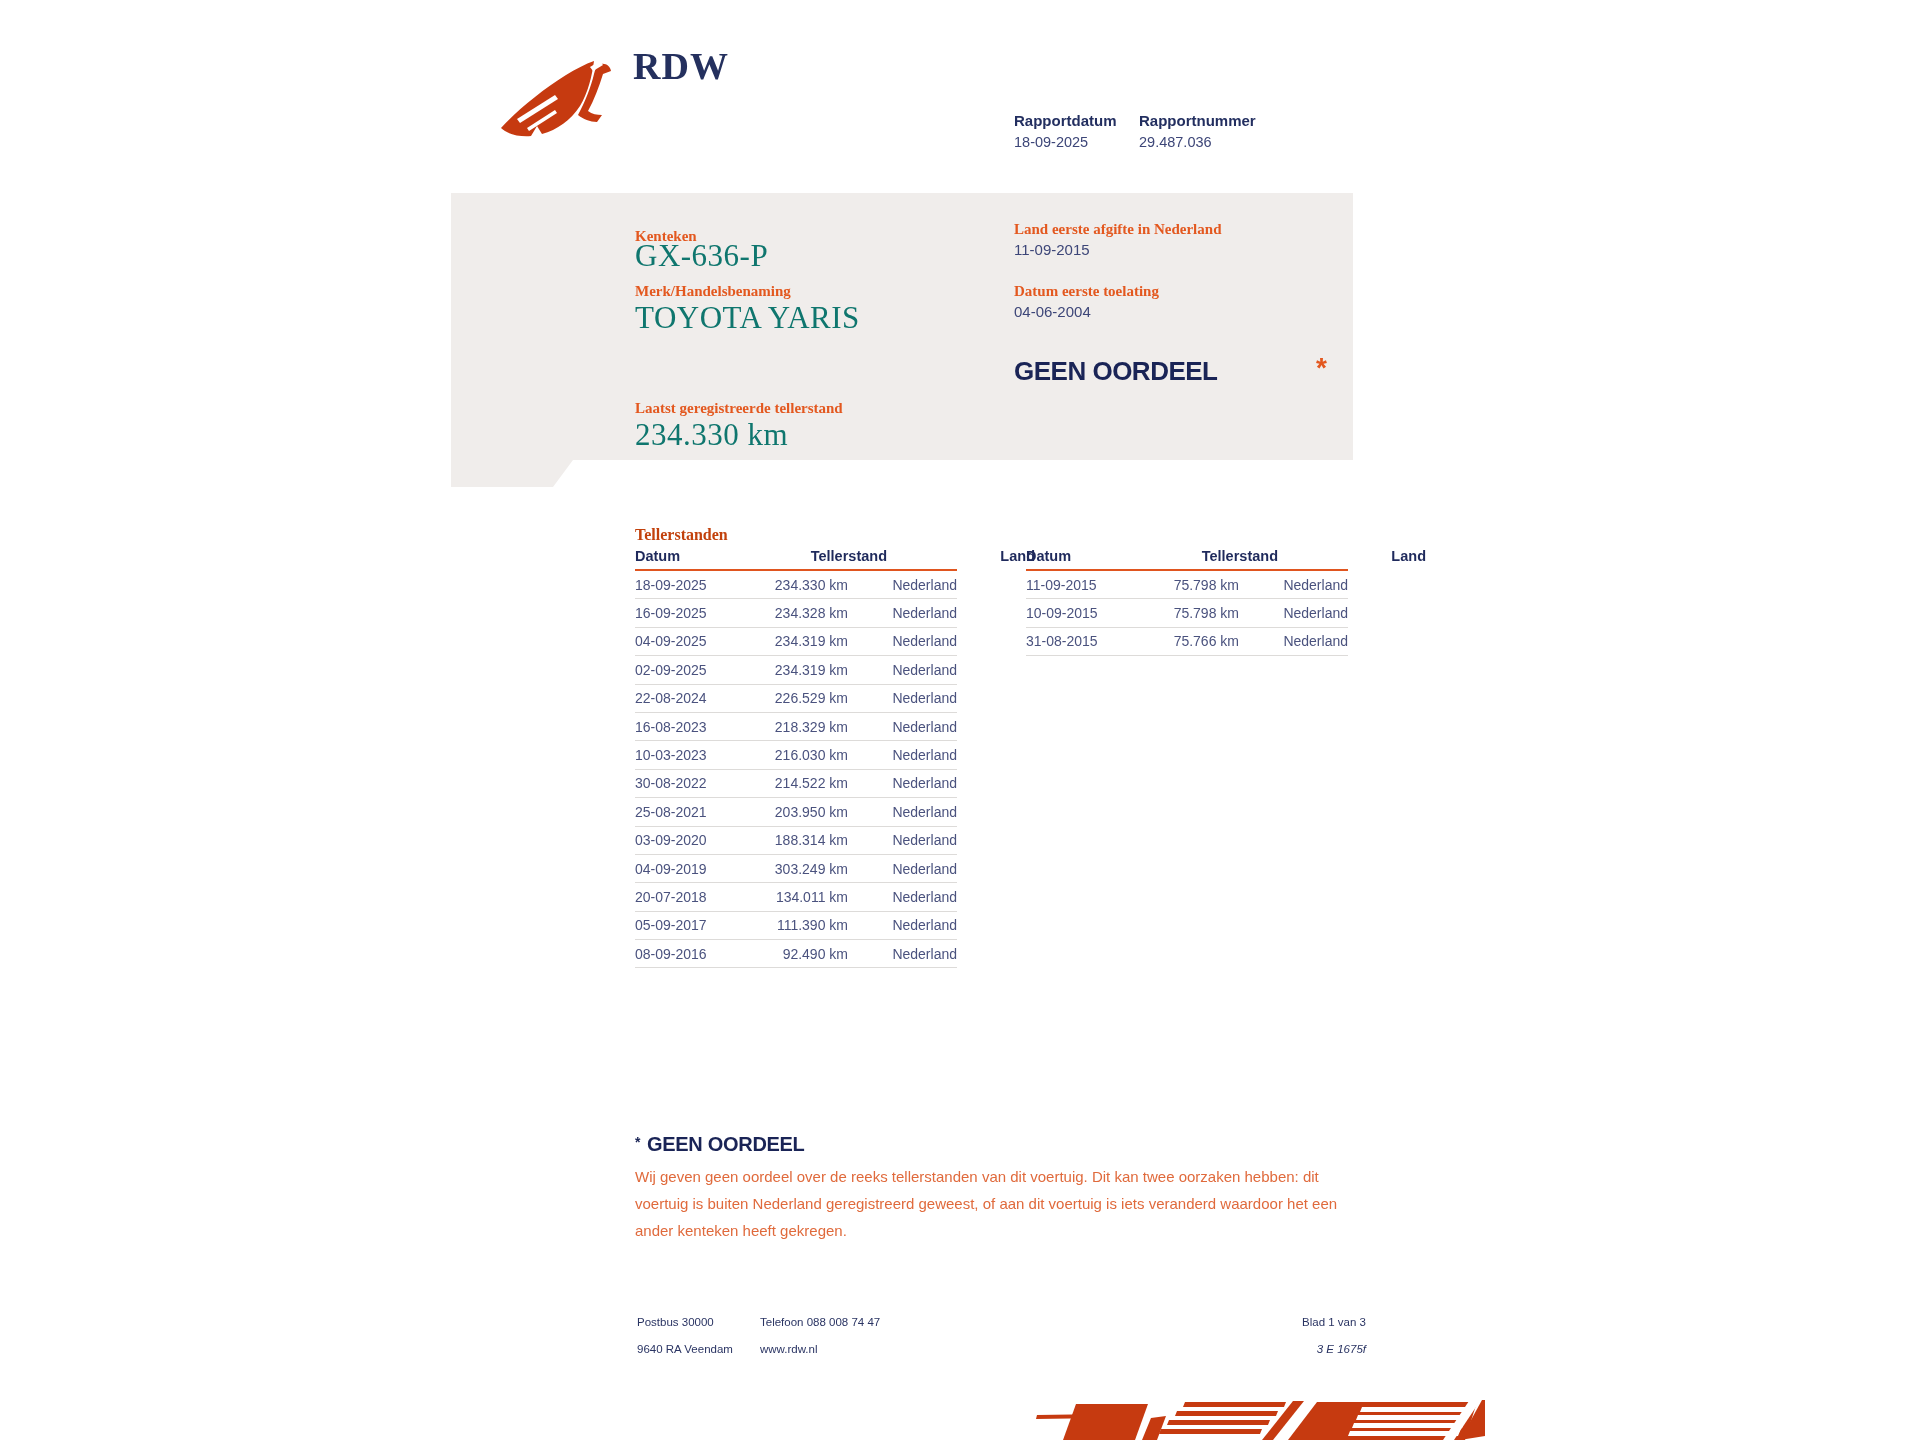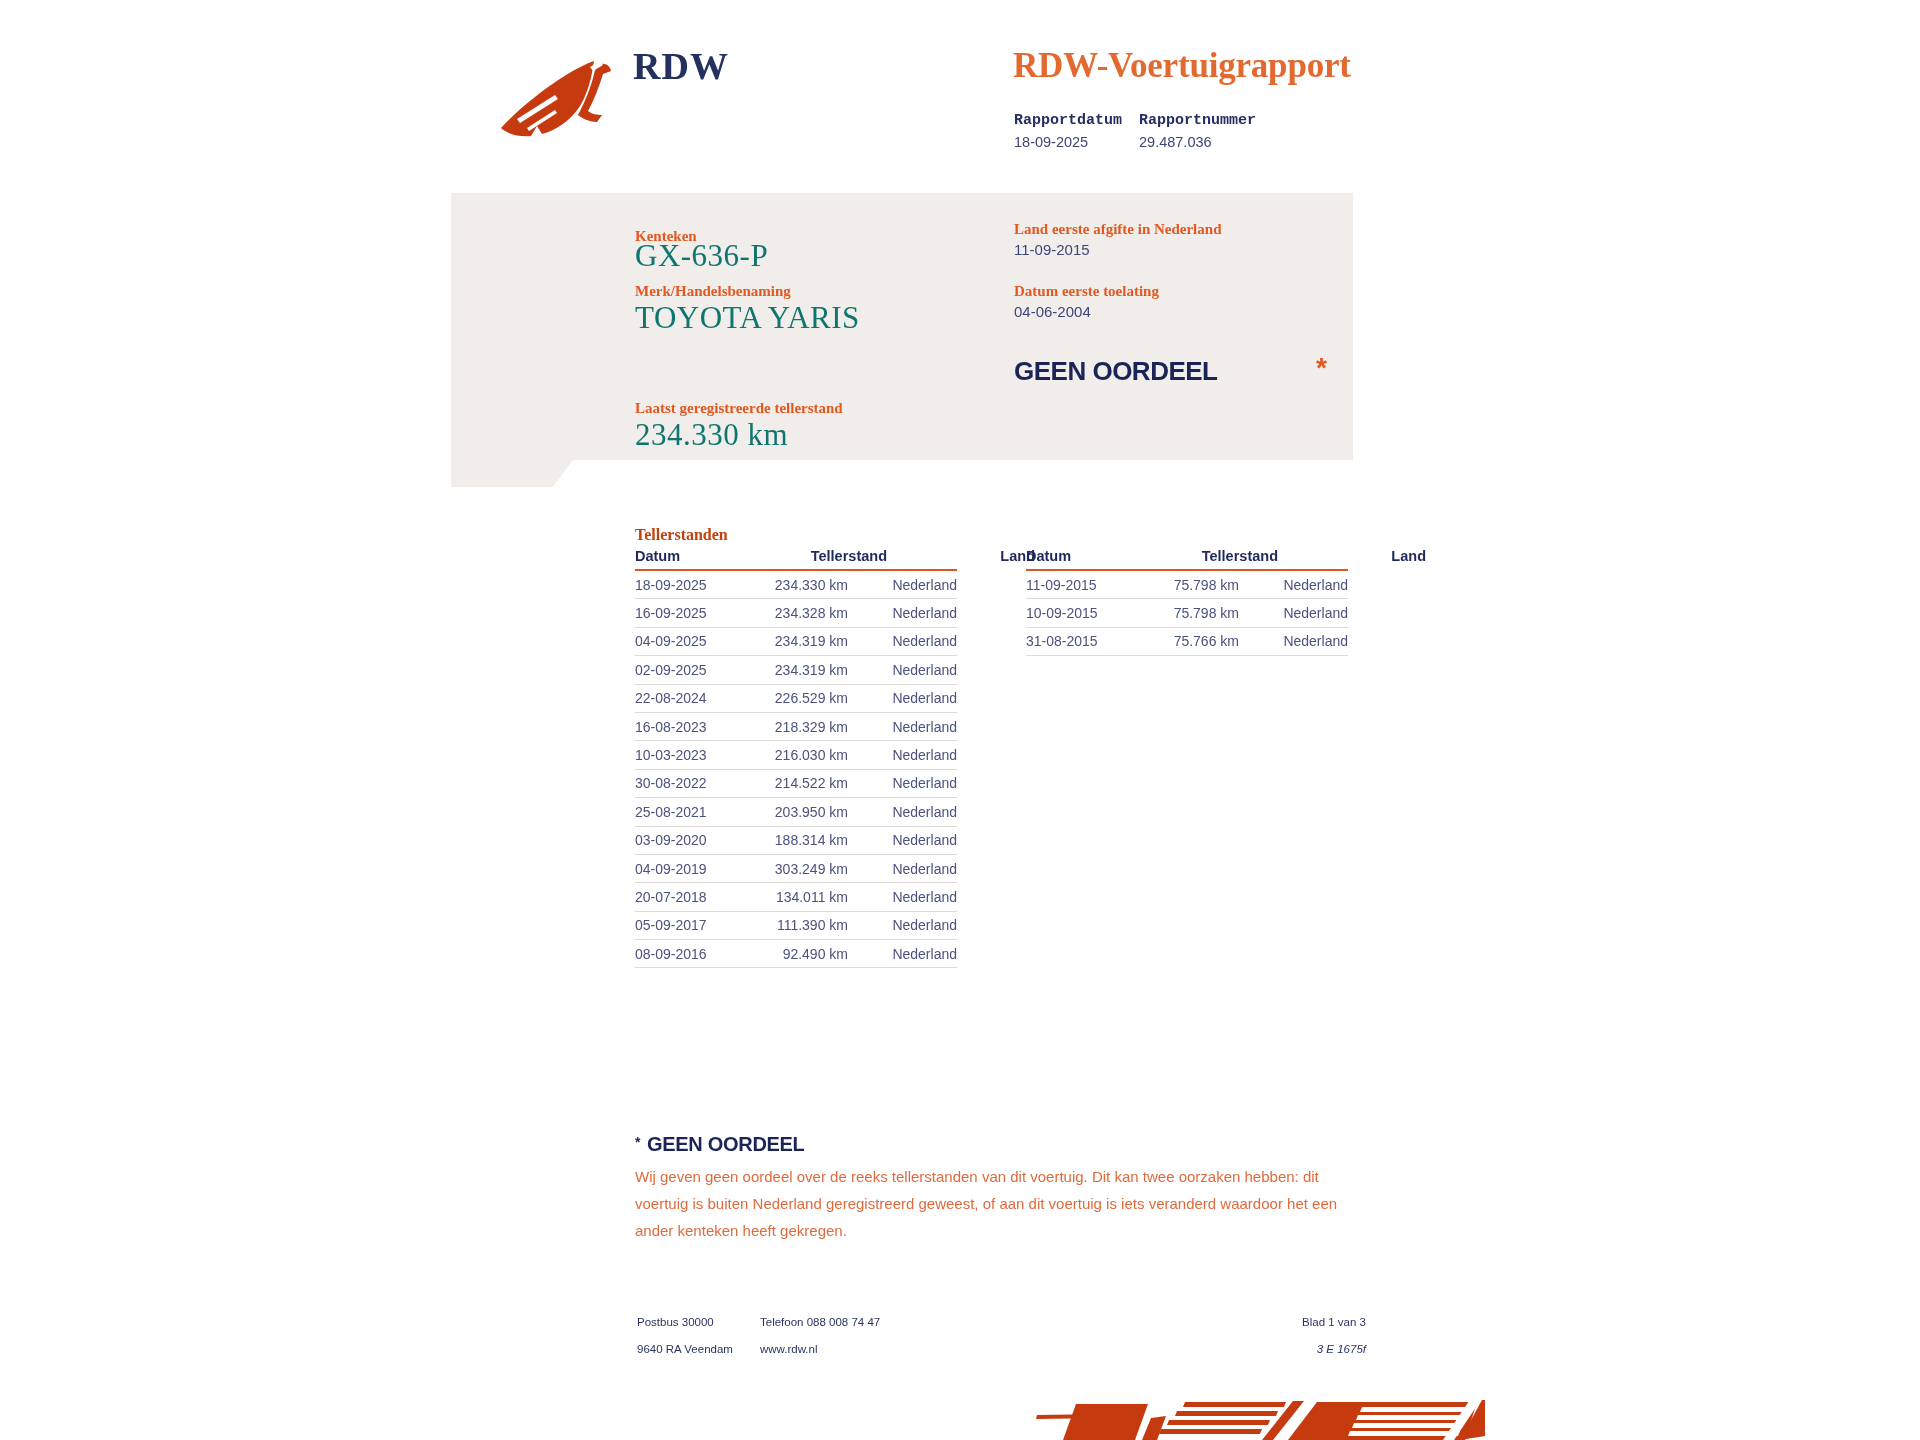--- a/index.html
+++ b/index.html
@@ -7,21 +7,21 @@
     position:relative;width:1920px;height:1440px;background:#ffffff;
     overflow:hidden;font-family:"Liberation Sans",sans-serif;padding-left:29px;
   }
   .abs{position:absolute;}
 
   
   .brand{left:633px;top:44px;font-family:"Liberation Serif",serif;font-weight:700;
          font-size:38px;color:#24305E;letter-spacing:1px;}
   .doc-title{left:1013px;top:46px;font-family:"Liberation Serif",serif;font-weight:700;
          font-size:35px;color:#E2692F;letter-spacing:-0.2px;}
-  .meta-label{font-family:Liberation Mono, monospace;font-weight:700;font-size:15px;color:#232F60;}
+  .meta-label{font-family:Liberation Sans, sans-serif;font-weight:700;font-size:15px;color:#232F60;}
   .meta-value{font-size:14.5px;color:#3D4678;}
 
   
   .panel{
     left:451px;top:193px;width:902px;height:294px;background:#F0EDEB;
     clip-path:polygon(0 0,902px 0,902px 267px,122px 267px,102px 294px,0 294px);
   }
   .field-label{font-family:"Liberation Serif",serif;font-weight:700;font-size:15px;color:#E3581F;}
   .field-value-lg{font-family:"Liberation Serif",serif;font-size:31px;color:#0f766e;letter-spacing:0.5px;}
   .field-value-sm{font-size:15px;color:#3D4678;}
@@ -59,21 +59,20 @@
 
   <svg class="abs" style="left:497px;top:57px;" width="125" height="85" viewBox="0 0 125 85">
     <path fill="#C63A10" d="M97,4 C80,10 58,24 38,40 C24,51 12,62 4,71 C10,77 22,80 34,79 L40,69 L45,77 C60,73 74,63 83,49 C91,36 95,19 97,4 Z"></path>
     <polygon fill="#ffffff" points="20,62 58,38 61,42 23,66"></polygon>
     <polygon fill="#ffffff" points="30,71 58,53 60,56 32,74"></polygon>
     <path fill="#C63A10" d="M101,8 C107,5 113,8 114,14 L106,17 C102,30 97,43 91,54 C95,57 100,58 105,58 L100,65 C93,65 86,62 81,58 C88,45 94,30 97,17 C98,13 99,10 101,8 Z"></path>
     <polygon fill="#ffffff" points="93,10 103,4 106,8 96,14"></polygon>
   </svg>
 
   <div class="abs brand">RDW</div>
-  <div class="abs doc-title">RDW-Voertuigrapport</div>
 
   <div class="abs meta-label" style="left:1014px;top:112px;">Rapportdatum</div>
   <div class="abs meta-label" style="left:1139px;top:112px;">Rapportnummer</div>
   <div class="abs meta-value" style="left:1014px;top:134px;">18-09-2025</div>
   <div class="abs meta-value" style="left:1139px;top:134px;">29.487.036</div>
 
   <div class="abs panel"></div>
 
   <div class="abs field-label" style="left:635px;top:228px;">Kenteken</div>
   <div class="abs field-value-lg" style="left:635px;top:238px;">GX-636-P</div>

